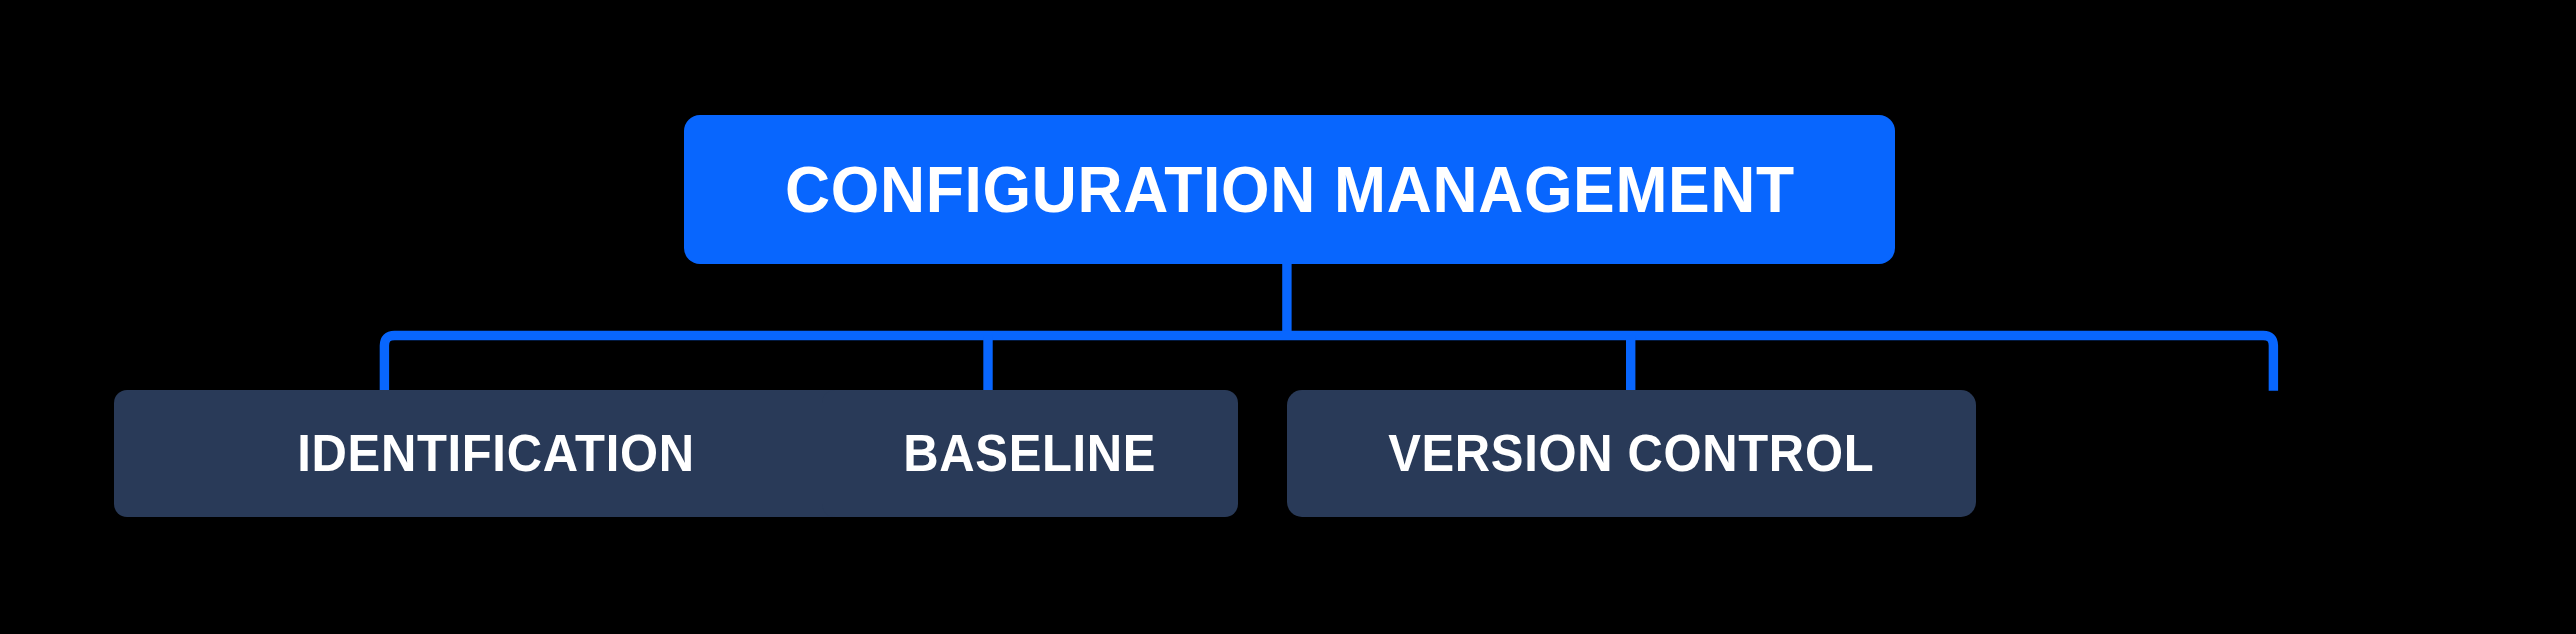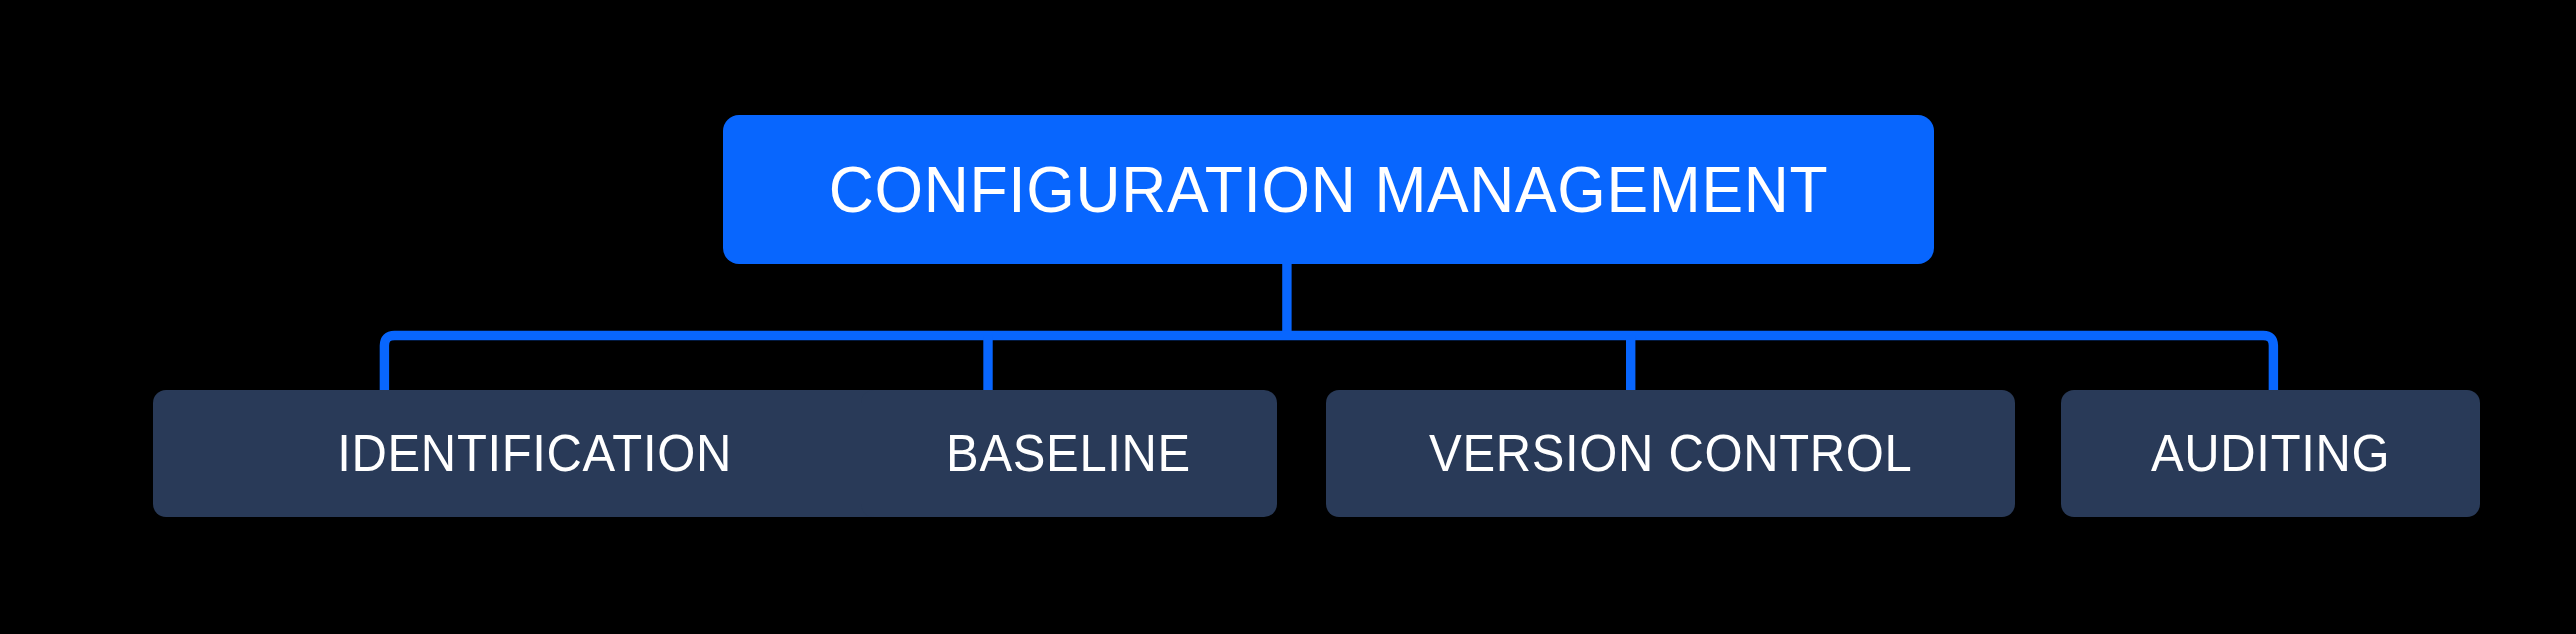--- a/index.html
+++ b/index.html
@@ -27,23 +27,22 @@
     stroke: var(--connector, #0866FE);
     stroke-width: 13;
     stroke-linecap: butt;
   }
   .node {
     position: absolute;
     display: flex;
     align-items: center;
     justify-content: center;
     color: var(--label-text, #FFFFFF);
-    font-weight: 400;
+    font-weight: 700;
     white-space: nowrap;
-    margin-left: 39px;
   }
   .node .label {
     display: inline-block;
     transform: scaleX(0.96);
     letter-spacing: 0.7px;
   }
   .node-root {
     left: 684px;
     top: 115px;
     width: 1211px;
@@ -54,21 +53,21 @@
   }
   .node-child {
     top: 390px;
     height: 127px;
     background: var(--child-fill, #293A58);
     border-radius: 13px;
     font-size: 51px;
   }
   .node-identification { left: 114px;  width: 764px; }
   .node-baseline       { left: 822px; width: 416px; }
-  .node-version-control{ left: 1287px; width: 689px; }
+  .node-version-control{ left: 1287px; width: 689px; border-radius: 15px; }
   .node-auditing       { left: 2022px; width: 419px; }
 </style>
 </head>
 <body>
 
 <div class="canvas">
 
   <svg class="connectors" viewBox="0 0 3558 876" xmlns="http://www.w3.org/2000/svg" aria-hidden="true">
 
     <path d="M 1777.5 363 L 1777.5 463.5"></path>
@@ -88,18 +87,15 @@
   </div>
 
   <div class="node node-child node-baseline">
     <span class="label">BASELINE</span>
   </div>
 
   <div class="node node-child node-version-control">
     <span class="label">VERSION CONTROL</span>
   </div>
 
-  <div class="node node-child node-auditing">
-    <span class="label">AUDITING</span>
-  </div>
 
 </div>
 
 
 </body></html>

